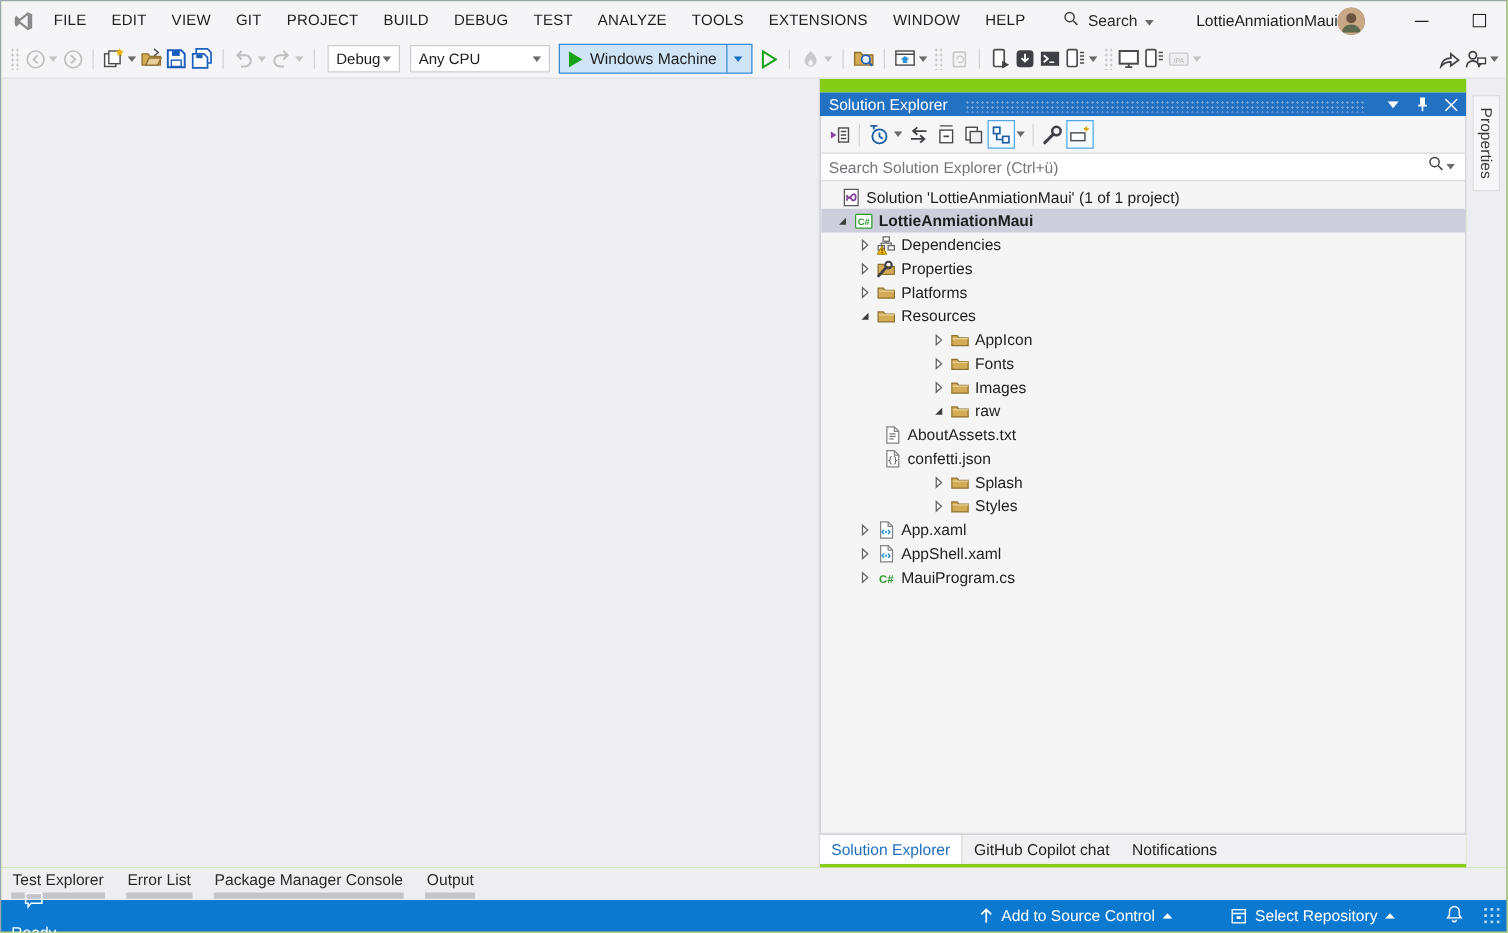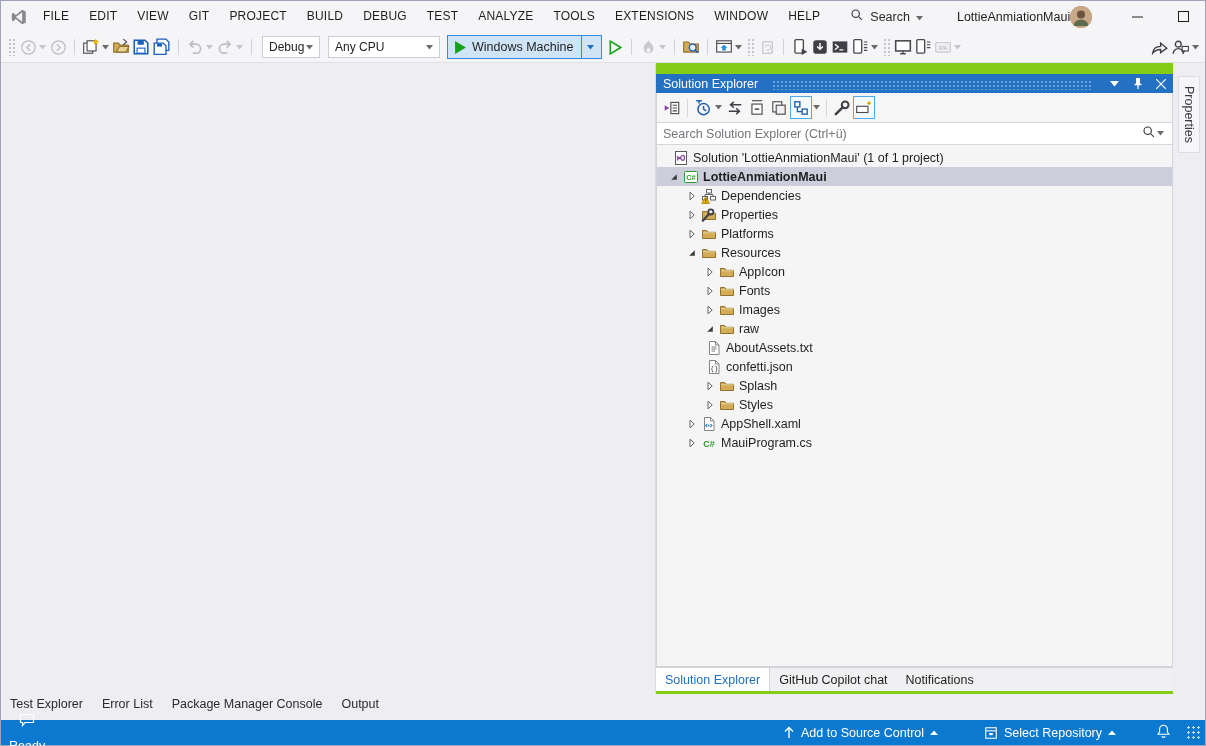--- a/index.html
+++ b/index.html
@@ -43,31 +43,31 @@
   .se-sep{width:1px;height:18px;background:#D5D5DB;margin:0 4px;}
   .se-search{height:23px;background:#fff;border-top:1px solid #D5D5DC;border-bottom:1px solid #D5D5DC;display:flex;align-items:center;padding:0 6px;flex:none;}
   .se-search input{flex:1;border:none;outline:none;font-size:12.5px;font-family:"Liberation Sans",sans-serif;color:#1e1e1e;background:transparent;}
   .se-search input::placeholder{color:#75757C;}
   .se-tree{flex:1;padding-top:3px;overflow:hidden;background:#F5F5F6;}
   .row{height:19px;display:flex;align-items:center;font-size:12.5px;white-space:nowrap;}
   .row.selected{background:#CCCEDB;font-weight:bold;}
   .arrow{width:16px;height:16px;flex:none;display:flex;align-items:center;justify-content:center;}
   .arrow.hidden svg{visibility:hidden;}
   .ticon{width:17px;height:16px;flex:none;display:flex;align-items:center;justify-content:center;margin-right:4px;}
-  .plsol{padding-left:15px;}.pl0{padding-left:9px;}.pl1{padding-left:27px;}.pl2{padding-left:45px;}.pl3{margin-left:32px;}
+  .plsol{padding-left:15px;}.pl0{padding-left:9px;}.pl1{padding-left:27px;}.pl2{padding-left:45px;margin-left:41px;}.pl3{margin-left:32px;}
   .se-tabs{height:24px;display:flex;border-top:1px solid #D3D3DA;background:#F0F0F3;font-size:12.5px;flex:none;align-items:stretch;}
   .se-tab{display:flex;align-items:center;padding:0 9px;color:#1e1e1e;}
   .se-tab.active{background:#FFFFFF;color:#1F6FC0;border-right:1px solid #D3D3DA;}
 
   .right-strip{width:32px;flex:none;background:#EEEEF2;display:flex;flex-direction:column;align-items:center;}
   .vtab{margin-top:13px;writing-mode:vertical-rl;font-size:12.5px;color:#3b3b3f;background:#F6F6F8;border:1px solid #DCDCE2;padding:9px 3px;}
 
   
   .bottom-tabs{height:26px;background:#EEEEF2;display:flex;align-items:flex-start;padding:3px 0 0 8px;gap:17px;flex:none;}
-  .btab{display:flex;flex-direction:row;}
+  .btab{display:flex;flex-direction:column;}
   .btab .lbl{font-size:12.5px;color:#2b2b2b;padding:0 1px;}
   .btab .bar{height:5px;background:#C4C4CA;margin-top:3px;}
 
   
   .statusbar{height:25px;background:#0A79CF;color:#fff;display:flex;align-items:center;font-size:12.5px;flex:none;padding:0 4px 0 8px;}
   .sb-left{display:flex;align-items:center;gap:8px;flex-direction:column;}
   .sb-right{margin-left:auto;display:flex;align-items:center;gap:10px;}
   .sb-group{display:flex;align-items:center;gap:6px;padding:0 6px;height:25px;}
   .sb-gap{width:14px;}
 </style>
@@ -662,20 +662,36 @@
               </span>
             <span class="ticon">
                 <svg width="16" height="16" viewBox="0 0 16 16">
                   <path d="M1.5 4.5 h4.2 l1.4 1.8 h7.4 v6.2 h-13 Z" fill="#D3AC55" stroke="#8F7231"></path>
                   <path d="M2 6.8 h12.5" stroke="#E6D49C"></path>
                 </svg>
               </span>
             <span class="lbl">Styles</span>
           </div>
 
+          <div class="row pl1">
+            <span class="arrow">
+                <svg width="16" height="16">
+                  <path d="M6 4.2 L10.2 8 L6 11.8 Z" fill="#FDFDFD" stroke="#646465"></path>
+                </svg>
+              </span>
+            <span class="ticon">
+                <svg width="16" height="16" viewBox="0 0 16 16">
+                  <path d="M3.5 1.5 h6 l3.5 3.5 v9.5 h-9.5 Z" fill="#fff" stroke="#848484"></path>
+                  <path d="M9.5 1.5 v3.5 h3.5" fill="none" stroke="#848484"></path>
+                  <path d="M6.2 7.8 L4.7 9.5 L6.2 11.2 M9.4 7.8 L10.9 9.5 L9.4 11.2" fill="none" stroke="#2B91D8" stroke-width="1.2"></path>
+                  <circle cx="7.8" cy="9.5" r="0.9" fill="#2B91D8"></circle>
+                </svg>
+              </span>
+            <span class="lbl">App.xaml</span>
+          </div>
 
           <div class="row pl1">
             <span class="arrow">
                 <svg width="16" height="16">
                   <path d="M6 4.2 L10.2 8 L6 11.8 Z" fill="#FDFDFD" stroke="#646465"></path>
                 </svg>
               </span>
             <span class="ticon">
                 <svg width="16" height="16" viewBox="0 0 16 16">
                   <path d="M3.5 1.5 h6 l3.5 3.5 v9.5 h-9.5 Z" fill="#fff" stroke="#848484"></path>

